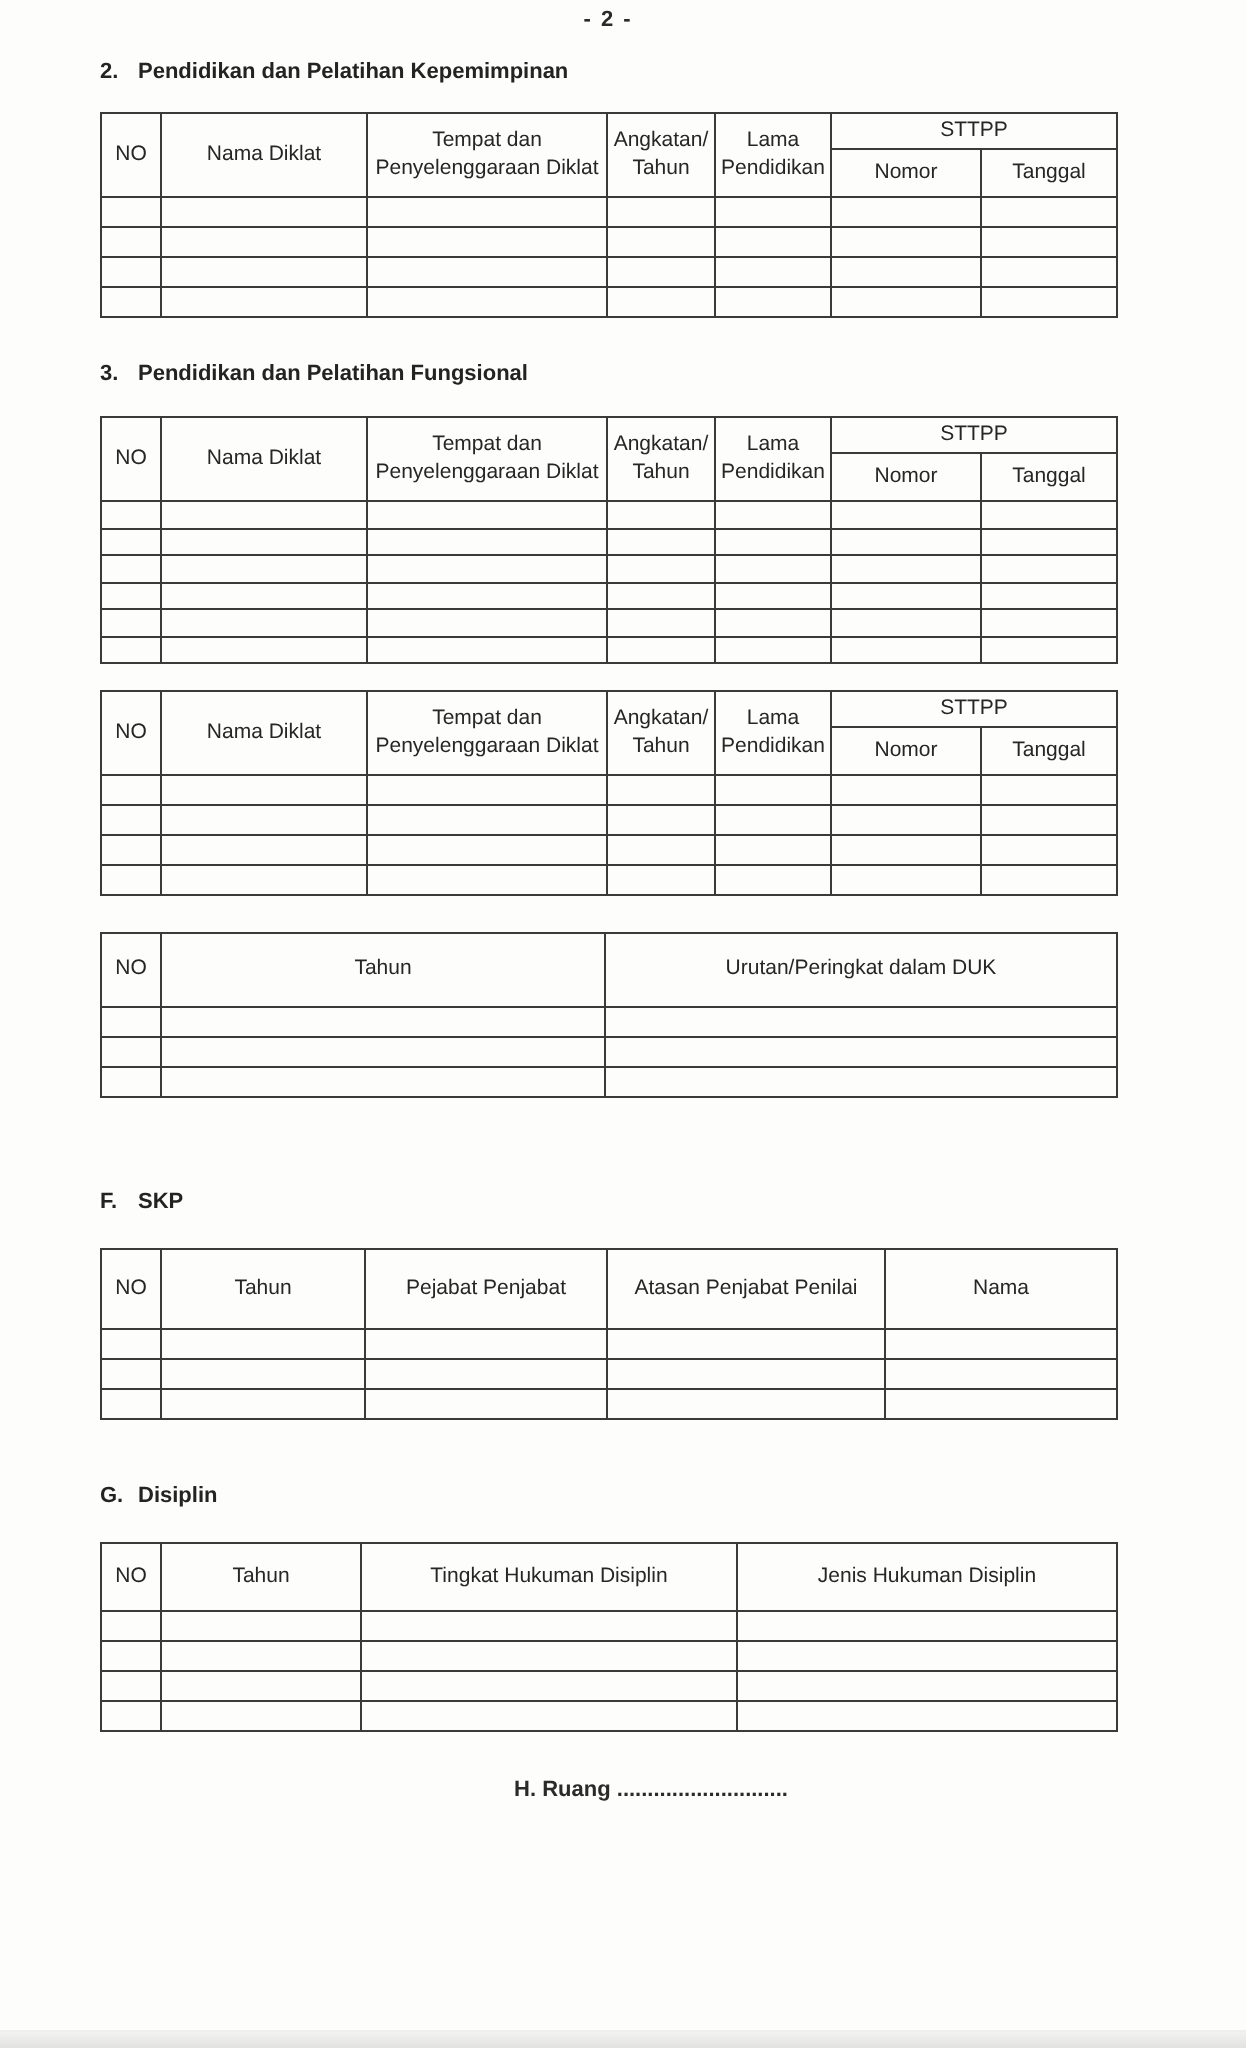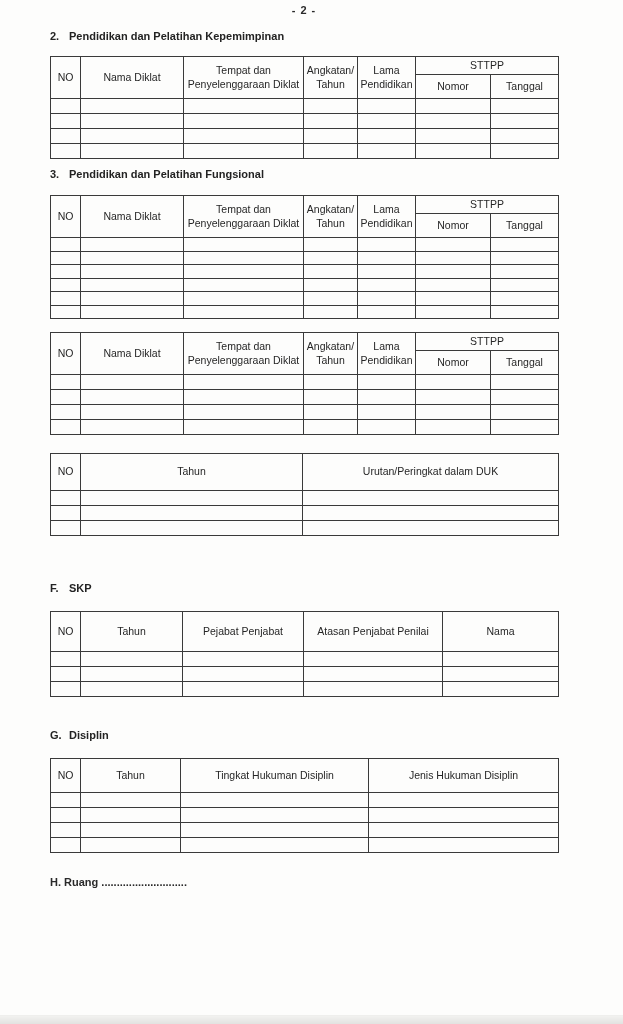--- a/index.html
+++ b/index.html
@@ -50,21 +50,21 @@
     text-align: center;
     vertical-align: middle;
     padding: 1px 2px;
     line-height: 1.25;
     color: #262626;
     overflow: hidden;
   }
   
   .sec-2 .heading { margin-top: 14px; }
   .sec-2 table    { margin-top: 14px; }
-  .sec-3 .heading { margin-top: 9px; }
+  .sec-3 .heading { margin-top: 22px; }
   .sec-3 table    { margin-top: 15px; }
   .sec-4 .heading { margin-top: 29px; }
   .sec-4 table    { margin-top: 13px; }
   .sec-e .heading { margin-top: 11px; }
   .sec-e table    { margin-top: 18px; }
   .sec-f .heading { margin-top: 46px; }
   .sec-f table    { margin-top: 17px; }
   .sec-g .heading { margin-top: 32px; }
   .sec-g table    { margin-top: 17px; }
 
@@ -72,21 +72,21 @@
   .diklat thead tr.r2 { height: 24px; }
   .rows-15 tbody tr { height: 15px; }
   .rows-13 tbody tr { height: 13.5px; }
   .tbl-e thead tr { height: 37px; }
   .tbl-f thead tr { height: 40px; }
   .tbl-g thead tr { height: 34px; }
 
   .ruang-line {
     margin-top: 23px;
     padding-right: 22px;
-    text-align: left;
+    text-align: center;
     font-size: 11px;
     font-weight: bold;
     color: #2a2a2a;
   }
   .bottom-edge {
     position: absolute;
     left: 0;
     bottom: 0;
     width: 100%;
     height: 9px;

